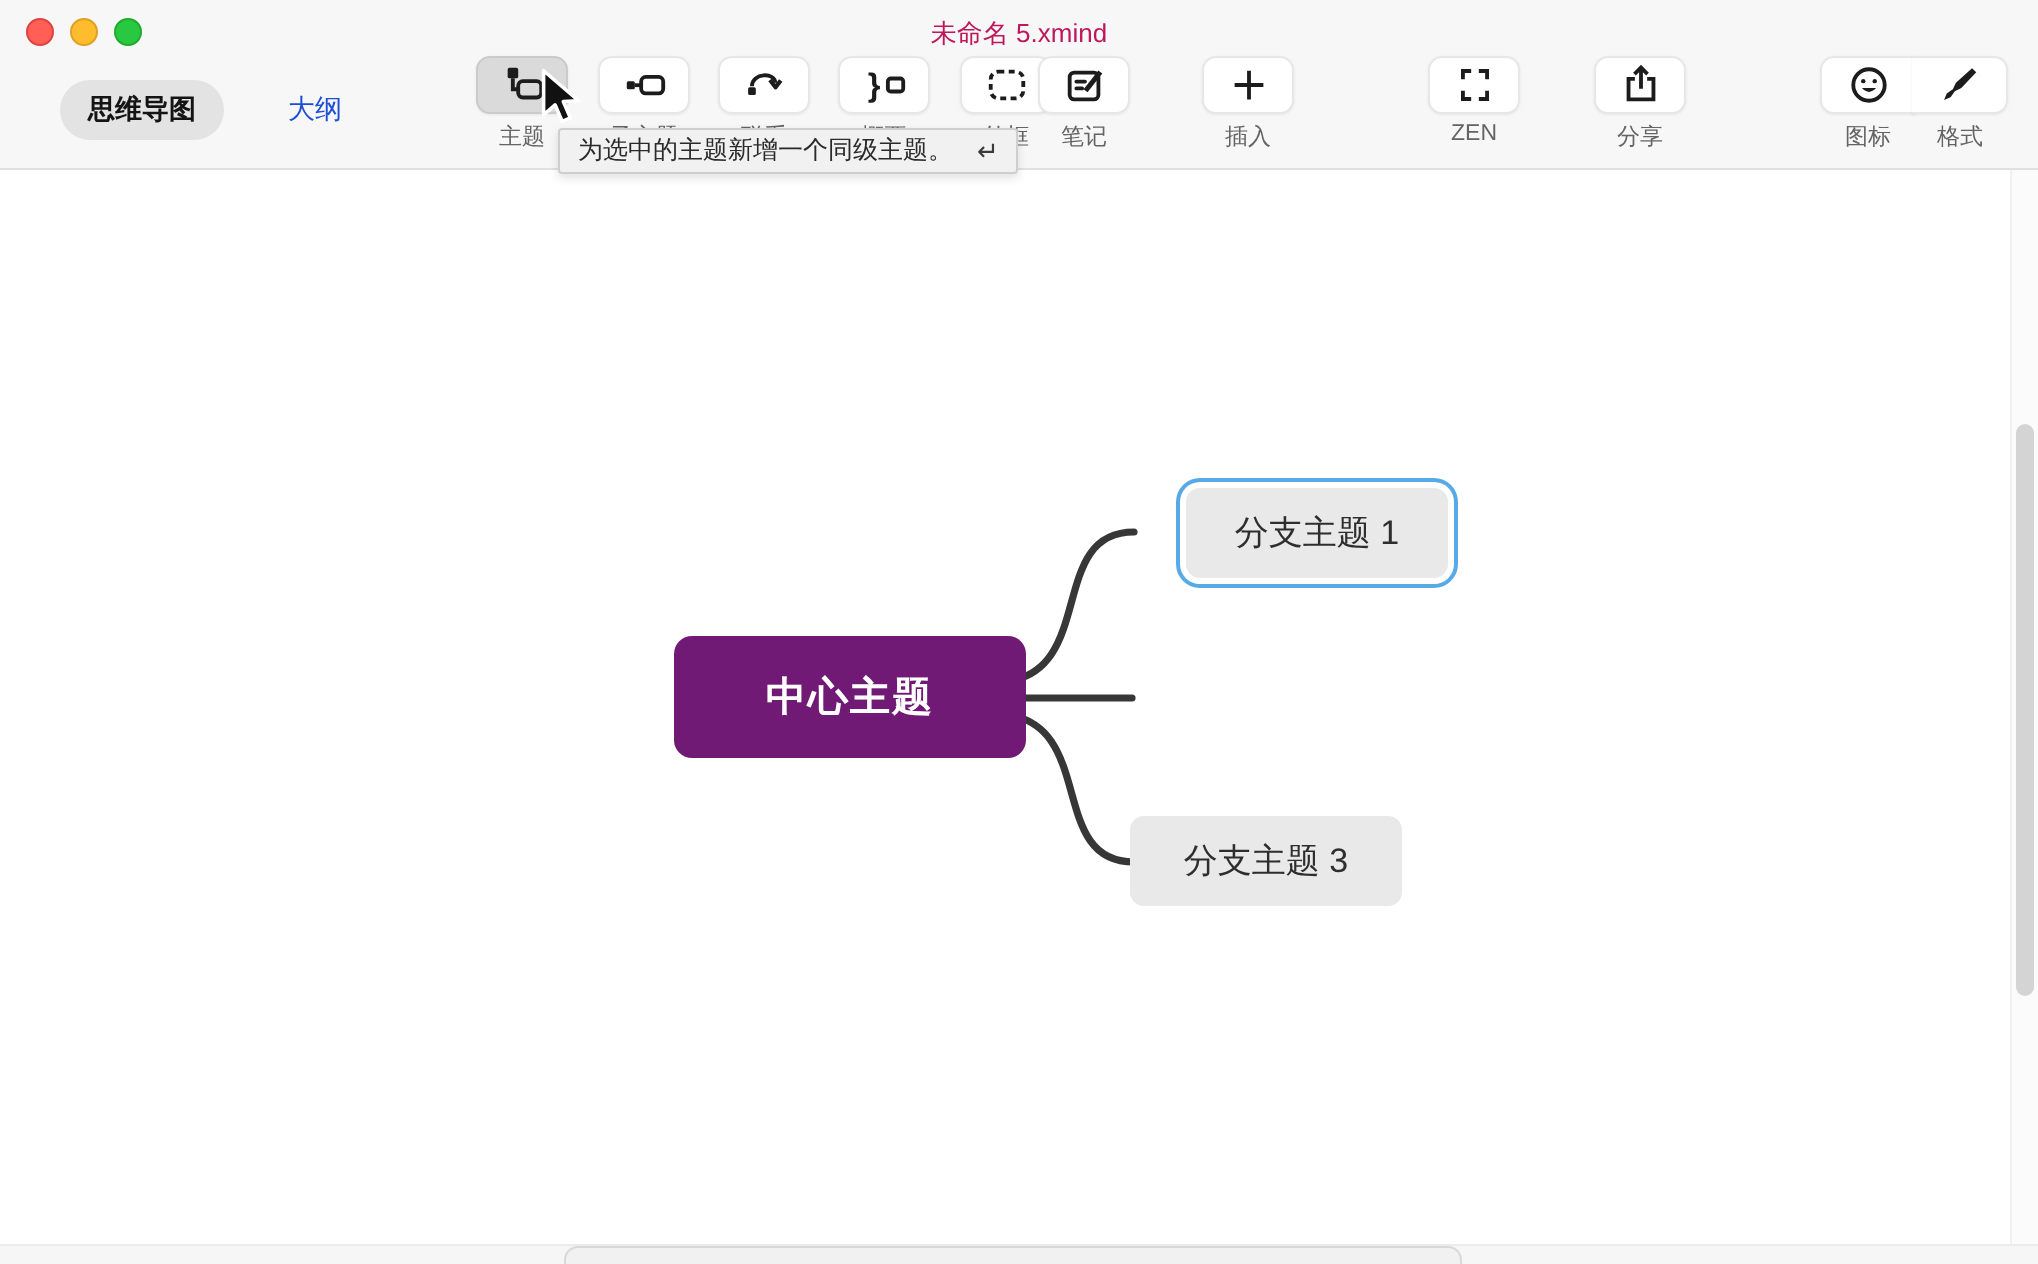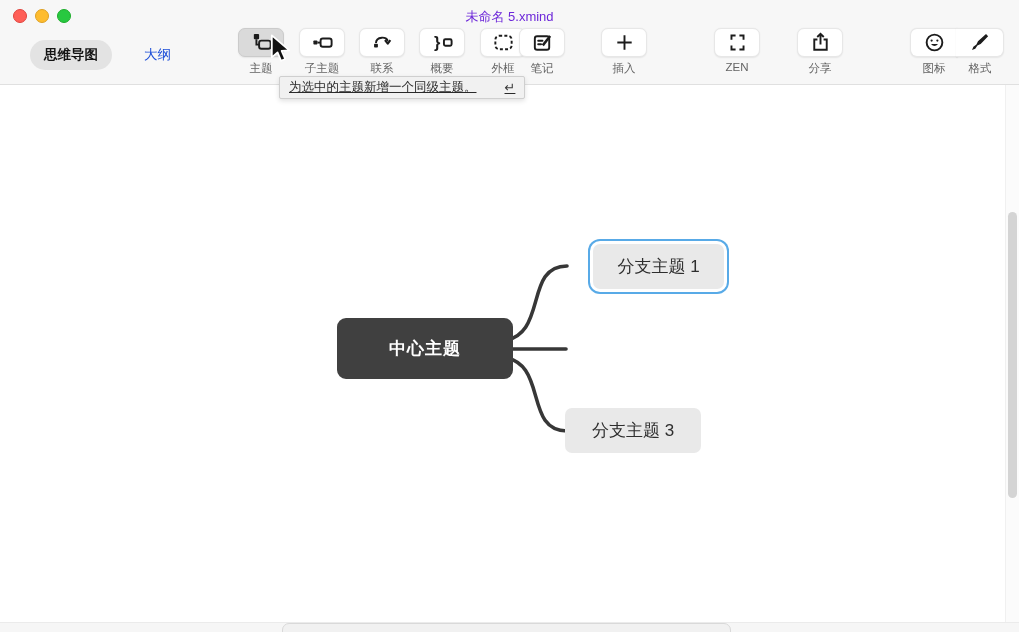--- a/index.html
+++ b/index.html
@@ -8,53 +8,53 @@
 
   
   .topbar{position:absolute;left:0;top:0;width:1019px;height:84px;background:#f7f7f7;
           border-bottom:1px solid #e0e0e0;z-index:10;}
   .traffic{position:absolute;left:13px;top:9px;display:flex;gap:8px;}
   .light{width:12px;height:12px;border-radius:50%;}
   .light.close{background:#ff5f57;border:0.5px solid #e0443e;}
   .light.min{background:#febc2e;border:0.5px solid #dea123;}
   .light.max{background:#28c840;border:0.5px solid #1dad2b;}
   .win-title{position:absolute;left:0;top:8px;width:100%;text-align:center;
-             font-size:13px;color:#6d28d9;}
+             font-size:13px;color:#be185d;}
 
   .view-tabs{position:absolute;left:30px;top:40px;display:flex;align-items:flex-end;gap:18px;}
   .vtab{font-size:13.5px;color:#1d4ed8;padding:6px 14px;border-radius:15px;cursor:default;}
   .vtab.active{background:#e3e3e3;color:#141414;font-weight:bold;}
 
   .titem{position:absolute;top:28px;width:46px;display:flex;flex-direction:column;align-items:center;}
   .tbtn{width:46px;height:29px;border-radius:7px;background:#ffffff;border:1px solid #e7e7e7;
         box-shadow:0 0.5px 1.5px rgba(0,0,0,0.07);display:flex;align-items:center;justify-content:center;
         padding:0;box-sizing:border-box;}
   .tbtn.active{background:#dadada;border-color:#cbcbcb;}
   .tbtn svg{display:block;}
   .tlabel{margin-top:4px;font-size:11.5px;color:#646464;white-space:nowrap;}
   .tbtn.seg-l{border-radius:7px 0 0 7px;border-right:0.5px solid #ededed;width:48px;}
   .tbtn.seg-r{border-radius:0 7px 7px 0;border-left:none;width:48px;}
   .ticon{stroke:#1c1c1c;fill:none;stroke-width:2;}
 
   
-  .tooltip{position:absolute;left:279px;top:76px;z-index:50;background:#f1f1f1;
+  .tooltip{position:absolute;left:279px;top:64px;z-index:50;background:#f1f1f1;
            border:1px solid #cfcfcf;border-radius:2px;box-shadow:0 2px 5px rgba(0,0,0,0.12);
-           padding:2px 9px;display:flex;align-items:center;gap:28px;font-size:12.5px;color:#2a2a2a;
-           white-space:nowrap;text-decoration:underline;}
+           padding:2px 9px;display:flex;align-items:center;gap:12px;font-size:12.5px;color:#2a2a2a;
+           white-space:nowrap;}
   .tooltip .key{color:#3a3a3a;font-size:13px;}
 
   
   .cursor{position:absolute;left:269px;top:34px;z-index:60;}
 
   
   .canvas{position:absolute;left:0;top:84px;width:1019px;height:548px;background:#ffffff;}
   .edges{position:absolute;left:0;top:0;pointer-events:none;}
   .node{position:absolute;display:flex;align-items:center;justify-content:center;box-sizing:border-box;}
-  .central{left:337px;top:234px;width:176px;height:61px;background:#404040;border-radius:9px;
-           color:#ffffff;font-size:17px;font-weight:bold;letter-spacing:1px;}
+  .central{left:337px;top:234px;width:176px;height:61px;background:#701a75;border-radius:9px;
+           color:#ffffff;font-size:20px;font-weight:bold;letter-spacing:1px;}
   .branch{background:#e9e9e9;border-radius:7px;color:#2e2e2e;font-size:17px;}
   .b1{left:565px;top:160px;width:131px;height:45px;
       box-shadow:0 0 0 3px #ffffff,0 0 0 5px #58aae7;margin-left:28px;}
   .b2{left:565px;top:242px;width:136px;height:45px;}
   .b3{left:565px;top:324px;width:136px;height:45px;}
 
   
   .scroll-track{position:absolute;right:0;top:84px;bottom:0;width:13px;background:#fbfbfb;
                 border-left:1px solid #f0f0f0;}
   .scroll-thumb{position:absolute;right:2px;top:128px;width:9px;height:286px;border-radius:5px;

